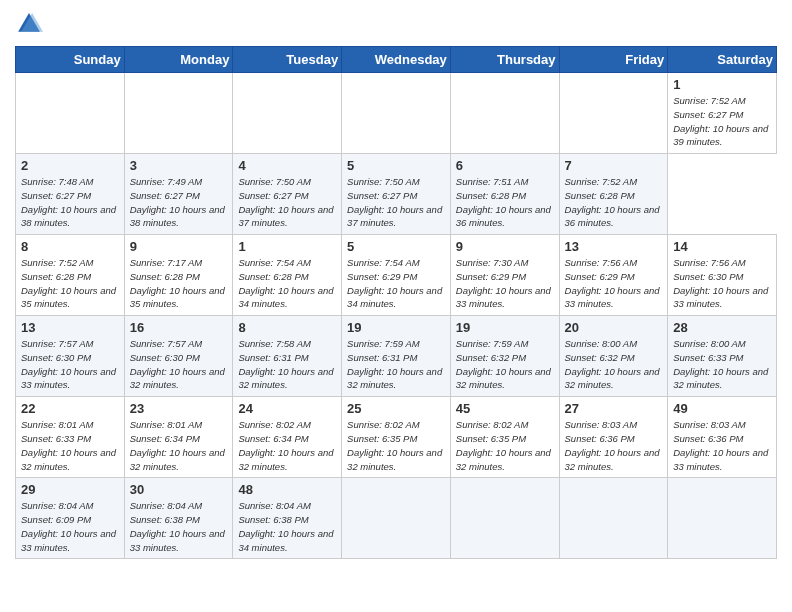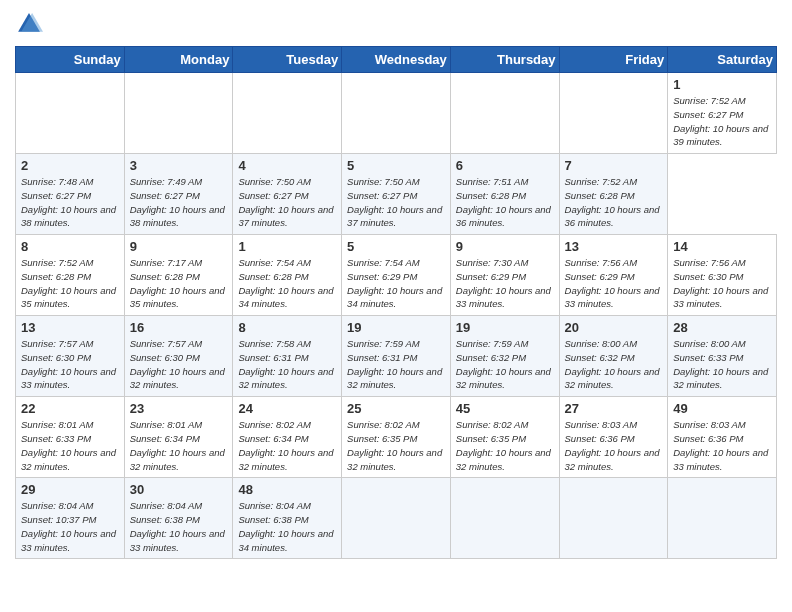--- a/index.html
+++ b/index.html
@@ -355,21 +355,21 @@
             <span>Sunset: </span><span>6:36 PM</span><br>
             <span>Daylight: </span><span>10 hours and 33 minutes.</span>
           </div>
           </td>
         </tr>
         <tr>
           <td>
           <span class="day-num">29</span>
           <div class="day-detail">
             <span>Sunrise: </span><span>8:04 AM</span><br>
-            <span>Sunset: </span><span>10:37 PM</span><br>
+            <span>Sunset: </span><span>6:09 PM</span><br>
             <span>Daylight: </span><span>10 hours and 33 minutes.</span>
           </div>
           </td>
           <td>
           <span class="day-num">30</span>
           <div class="day-detail">
             <span>Sunrise: </span><span>8:04 AM</span><br>
             <span>Sunset: </span><span>6:38 PM</span><br>
             <span>Daylight: </span><span>10 hours and 33 minutes.</span>
           </div>

